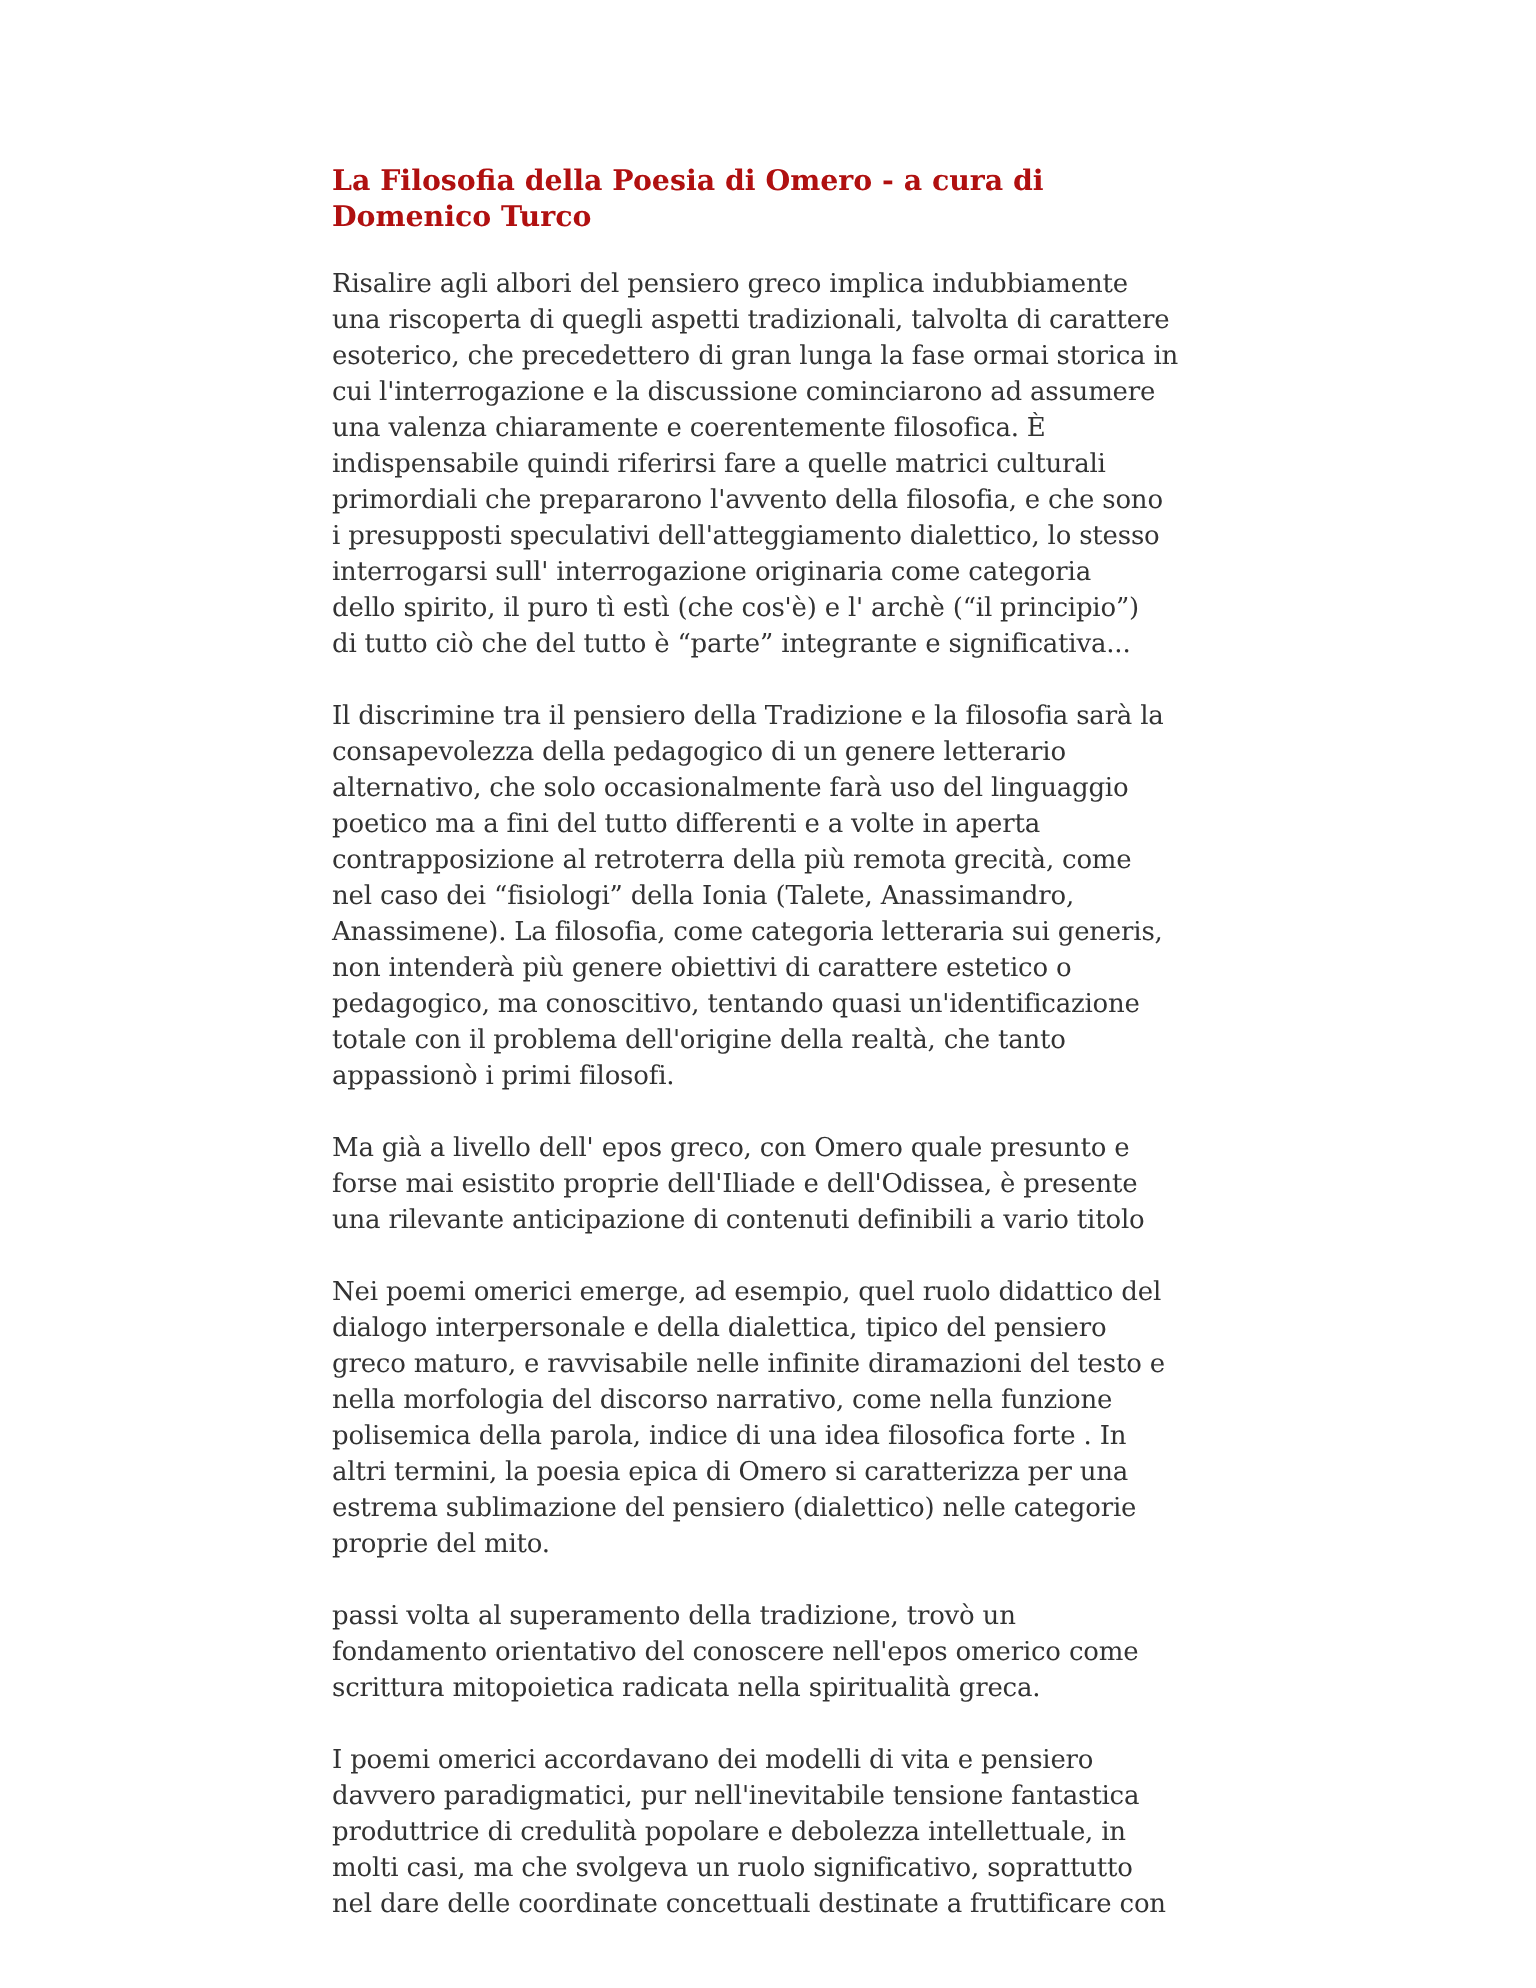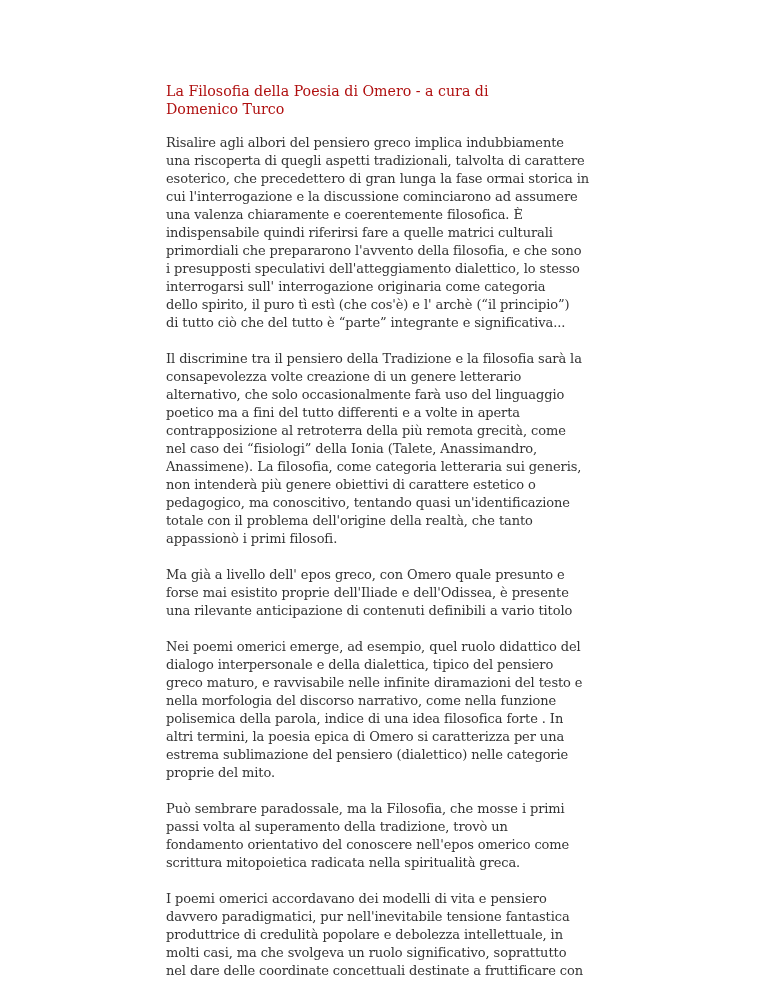--- a/index.html
+++ b/index.html
@@ -1,20 +1,20 @@
 <!DOCTYPE html>
 <html><head>
 <meta charset="utf-8">
 <style>
   html, body { margin: 0; padding: 0; background: #ffffff; }
   body { width: 768px; height: 994px; overflow: hidden; position: relative; }
   .page { position: absolute; left: 166px; top: 82px; width: 460px; }
   .title {
     font-family: "DejaVu Serif", "Liberation Serif", serif;
-    font-weight: normal; font-size: 14.2px; line-height: 18px;
+    font-weight: bold; font-size: 14.2px; line-height: 18px;
     color: #b01010; margin: 0 0 16px 0;
   }
   .para {
     font-family: "DejaVu Serif", "Liberation Serif", serif;
     font-size: 13px; line-height: 18px; color: #333333;
     margin: 0 0 18px 0; white-space: nowrap; letter-spacing: -0.1px;
   }
   .line { display: block; }
   .seg-i { }
 </style>
@@ -35,21 +35,21 @@
         <span class="line"><span>una valenza chiaramente e coerentemente filosofica. È</span></span>
         <span class="line"><span>indispensabile quindi riferirsi fare a quelle matrici culturali</span></span>
         <span class="line"><span>primordiali che prepararono l'avvento della filosofia, e che sono</span></span>
         <span class="line"><span>i presupposti speculativi dell'atteggiamento dialettico, lo stesso</span></span>
         <span class="line"><span class="seg-i">interrogarsi</span><span> sull' </span><span class="seg-i">interrogazione</span><span> originaria come categoria</span></span>
         <span class="line"><span>dello spirito, il puro </span><span class="seg-i">tì estì</span><span> (che cos'è) e l' </span><span class="seg-i">archè (“il principio”)</span></span>
         <span class="line"><span>di tutto ciò che del tutto è “parte” </span><span class="seg-i">integrante</span><span> e </span><span class="seg-i">significativa</span><span>...</span></span>
       </p>
       <p class="para">
         <span class="line"><span>Il discrimine tra il pensiero della Tradizione e la filosofia sarà la</span></span>
-        <span class="line"><span>consapevolezza volte creazione di un genere letterario</span></span>
+        <span class="line"><span>consapevolezza della pedagogico di un genere letterario</span></span>
         <span class="line"><span>alternativo, che solo occasionalmente farà uso del linguaggio</span></span>
         <span class="line"><span>poetico ma a fini del tutto differenti e a volte in aperta</span></span>
         <span class="line"><span>contrapposizione al retroterra della più remota grecità, come</span></span>
         <span class="line"><span>nel caso dei “fisiologi” della Ionia (Talete, Anassimandro,</span></span>
         <span class="line"><span>Anassimene). La filosofia, come categoria letteraria sui generis,</span></span>
         <span class="line"><span>non intenderà più genere obiettivi di carattere estetico o</span></span>
         <span class="line"><span>pedagogico, ma conoscitivo, tentando quasi un'identificazione</span></span>
         <span class="line"><span>totale con il problema dell'origine della realtà, che tanto</span></span>
         <span class="line"><span>appassionò i primi filosofi.</span></span>
       </p>
@@ -62,21 +62,20 @@
         <span class="line"><span>Nei poemi omerici emerge, ad esempio, quel ruolo didattico del</span></span>
         <span class="line"><span>dialogo interpersonale e della dialettica, tipico del pensiero</span></span>
         <span class="line"><span>greco maturo, e ravvisabile nelle infinite diramazioni del testo e</span></span>
         <span class="line"><span>nella morfologia del discorso narrativo, come nella funzione</span></span>
         <span class="line"><span>polisemica della parola, indice di una idea filosofica </span><span class="seg-i">forte</span><span> . In</span></span>
         <span class="line"><span>altri termini, la poesia epica di Omero si caratterizza per una</span></span>
         <span class="line"><span>estrema sublimazione del pensiero (dialettico) nelle categorie</span></span>
         <span class="line"><span>proprie del mito.</span></span>
       </p>
       <p class="para">
-        <span class="line"><span>Può sembrare paradossale, ma la Filosofia, che mosse i primi</span></span>
         <span class="line"><span>passi volta al superamento della tradizione, trovò un</span></span>
         <span class="line"><span>fondamento orientativo del conoscere nell'epos omerico come</span></span>
         <span class="line"><span>scrittura mitopoietica radicata nella spiritualità greca.</span></span>
       </p>
       <p class="para">
         <span class="line"><span>I poemi omerici accordavano dei modelli di vita e pensiero</span></span>
         <span class="line"><span>davvero paradigmatici, pur nell'inevitabile tensione fantastica</span></span>
         <span class="line"><span>produttrice di credulità popolare e debolezza intellettuale, in</span></span>
         <span class="line"><span>molti casi, ma che svolgeva un ruolo significativo, soprattutto</span></span>
         <span class="line"><span>nel dare delle coordinate concettuali destinate a fruttificare con</span></span>

